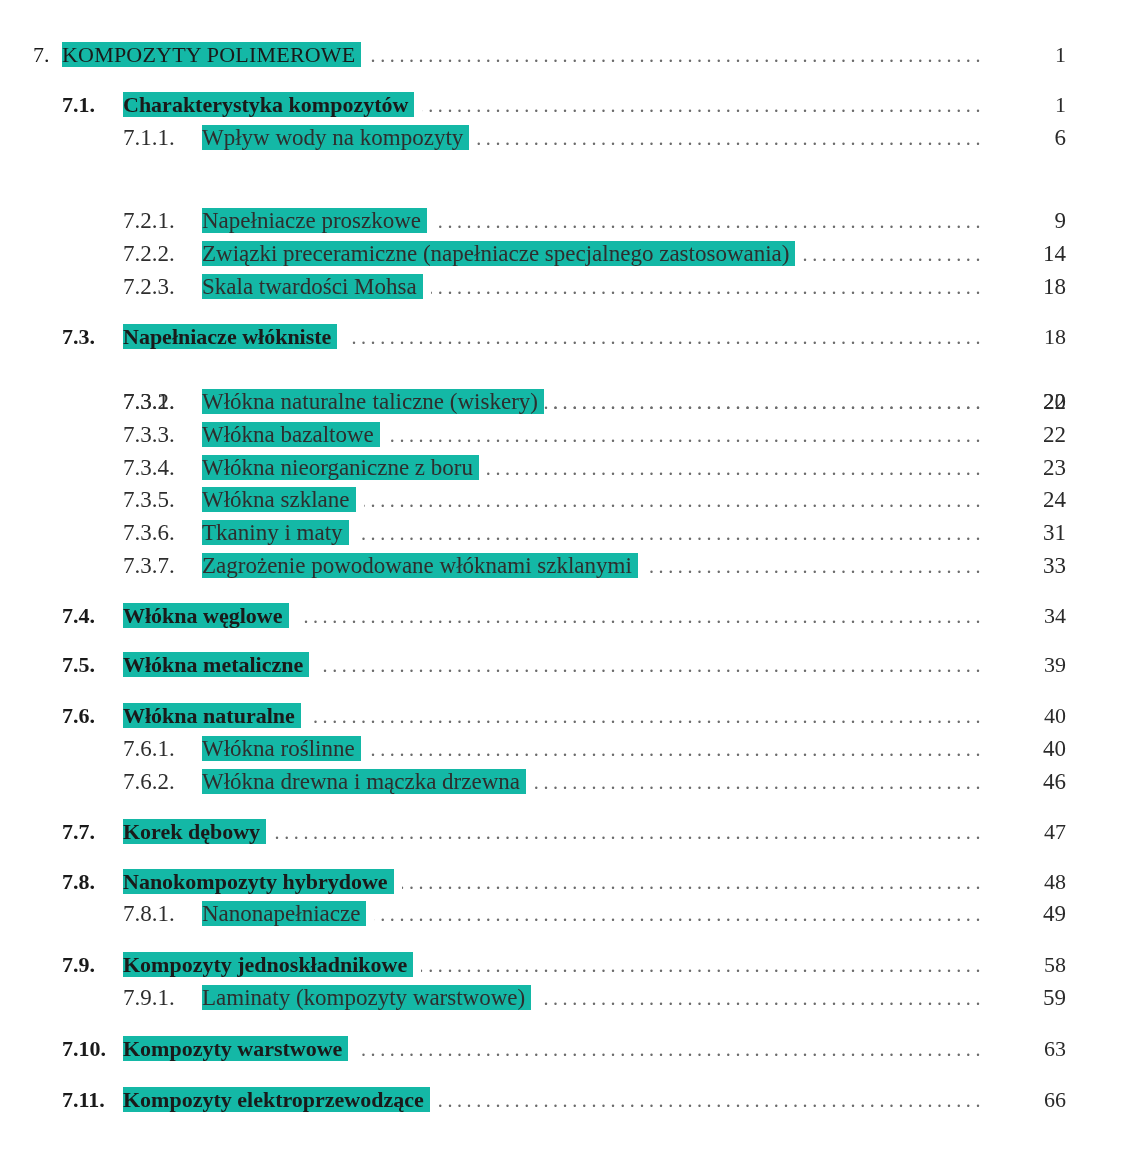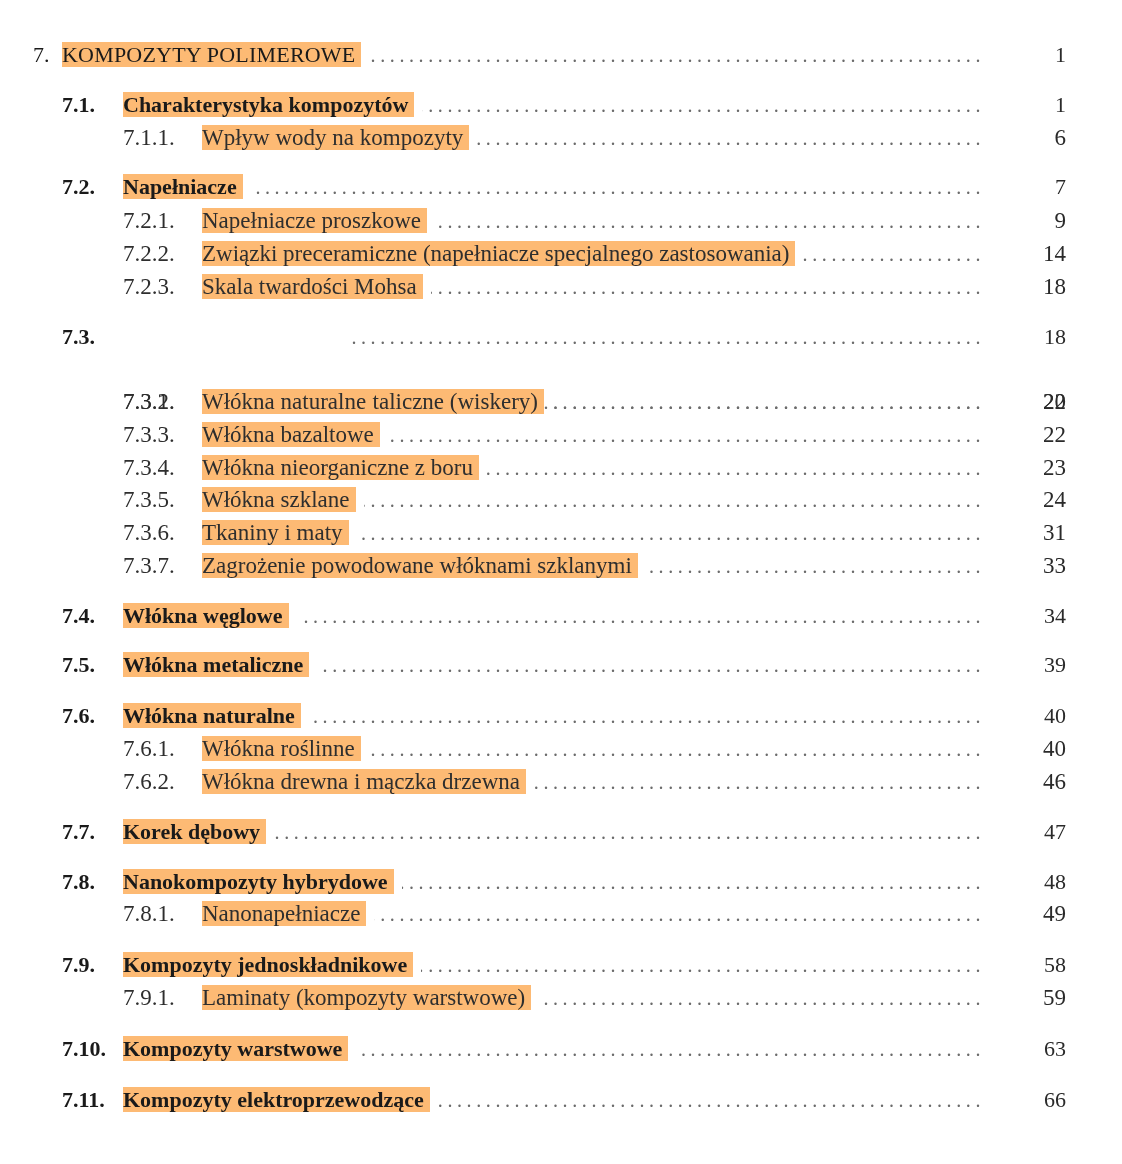--- a/index.html
+++ b/index.html
@@ -13,21 +13,21 @@
     position: absolute; left: 0; width: 1122px; height: 30px;
     font-size: 23px; line-height: 30px;
   }
   .num, .title, .page, .leader { position: absolute; top: 0; white-space: nowrap; }
   .leader {
     right: 137px; height: 30px; overflow: hidden;
     color: #6b6b6b; letter-spacing: 4.6px; font-size: 20px; font-weight: normal;
     text-align: right; direction: rtl;
   }
   .page { right: 56px; text-align: right; color: #2a2a2a; font-weight: normal; }
-  .title-bg { background: #fdba74; padding-right: 6px; position: relative; z-index: 2; }
+  .title-bg { background: #14b8a6; padding-right: 6px; position: relative; z-index: 2; }
 
   
   .row.chapter { font-size: 22px; }
   .row.chapter .num { left: 33px; }
   .row.chapter .title { left: 62px; letter-spacing: 0.2px; }
 
   
   .row.section { font-weight: bold; font-size: 22px; }
   .row.section .num { left: 62px; }
   .row.section .title { left: 123px; }
@@ -55,26 +55,20 @@
     <span class="leader" style="left: 422px; right: auto; width: 563px;">...........................................................</span>
     <span class="page">1</span>
   </div>
   <div class="row sub" style="top:123px;">
     <span class="num">7.1.1.</span>
     <span class="title"><span class="title-bg">Wpływ wody na kompozyty</span></span>
     <span class="leader" style="left: 477px; right: auto; width: 508px;">.....................................................</span>
     <span class="page">6</span>
   </div>
 
-  <div class="row section" style="top:172px;">
-    <span class="num">7.2.</span>
-    <span class="title"><span class="title-bg">Napełniacze</span></span>
-    <span class="leader" style="left: 251px; right: auto; width: 734px;">............................................................................</span>
-    <span class="page">7</span>
-  </div>
   <div class="row sub" style="top:206px;">
     <span class="num">7.2.1.</span>
     <span class="title"><span class="title-bg">Napełniacze proszkowe</span></span>
     <span class="leader" style="left: 435px; right: auto; width: 550px;">.........................................................</span>
     <span class="page">9</span>
   </div>
   <div class="row sub" style="top:239px;">
     <span class="num">7.2.2.</span>
     <span class="title"><span class="title-bg">Związki preceramiczne (napełniacze specjalnego zastosowania)</span></span>
     <span class="leader" style="left: 803px; right: auto; width: 182px;">.....................</span>
@@ -82,20 +76,21 @@
   </div>
   <div class="row sub" style="top:272px;text-decoration:underline;">
     <span class="num">7.2.3.</span>
     <span class="title"><span class="title-bg">Skala twardości Mohsa</span></span>
     <span class="leader" style="left: 431px; right: auto; width: 554px;">..........................................................</span>
     <span class="page">18</span>
   </div>
 
   <div class="row section" style="top:322px;">
     <span class="num">7.3.</span>
+    <span class="title"><span class="title-bg">Napełniacze włókniste</span></span>
     <span class="leader" style="left: 345px; right: auto; width: 640px;">..................................................................</span>
     <span class="page">18</span>
   </div>
   <div class="row sub" style="top:355px;margin-top:32px;">
     <span class="num">7.3.1.</span>
     <span class="title"><span class="title-bg">Włókna monokrystaliczne (wiskery)</span></span>
     <span class="leader" style="left: 552px; right: auto; width: 433px;">..............................................</span>
     <span class="page">20</span>
   </div>
   <div class="row sub" style="top:387px;">

